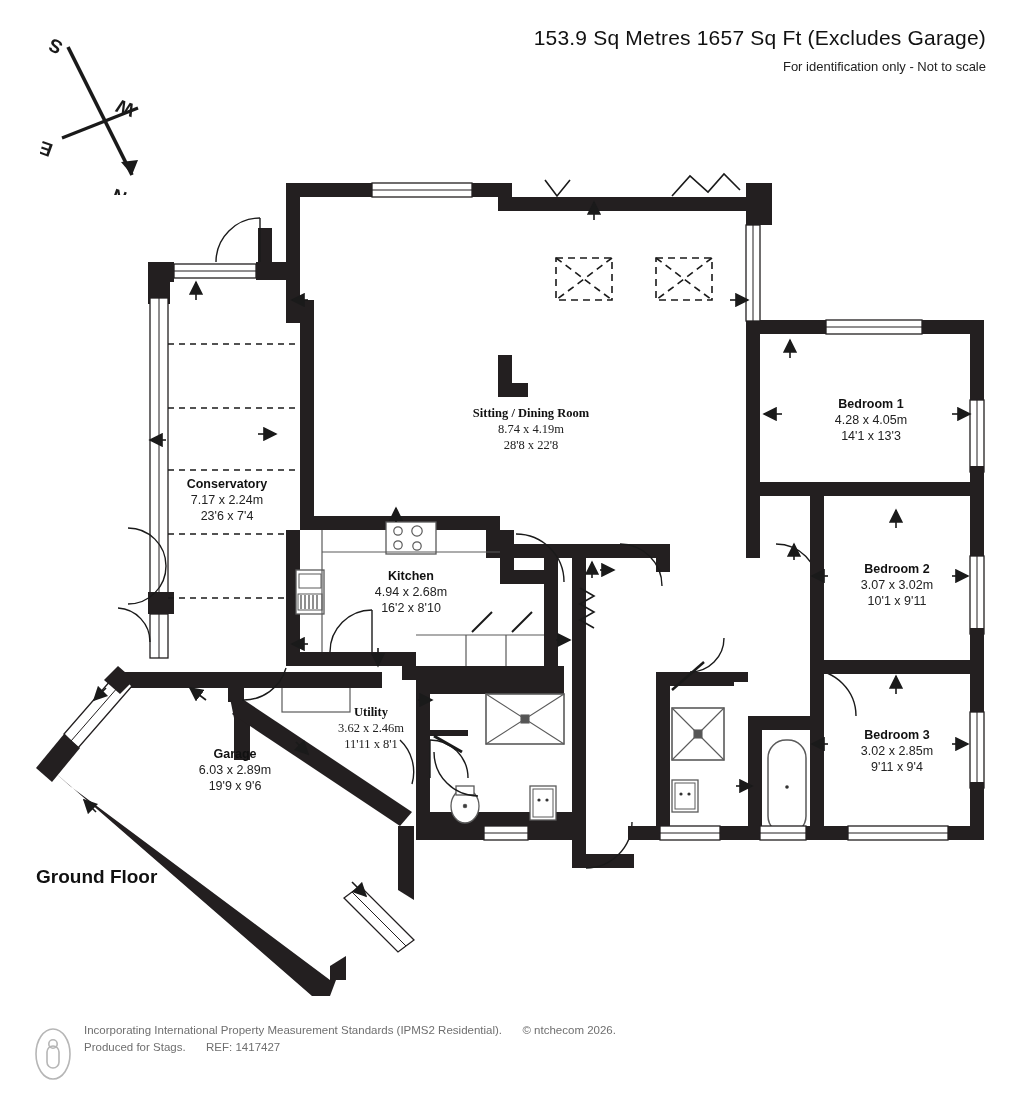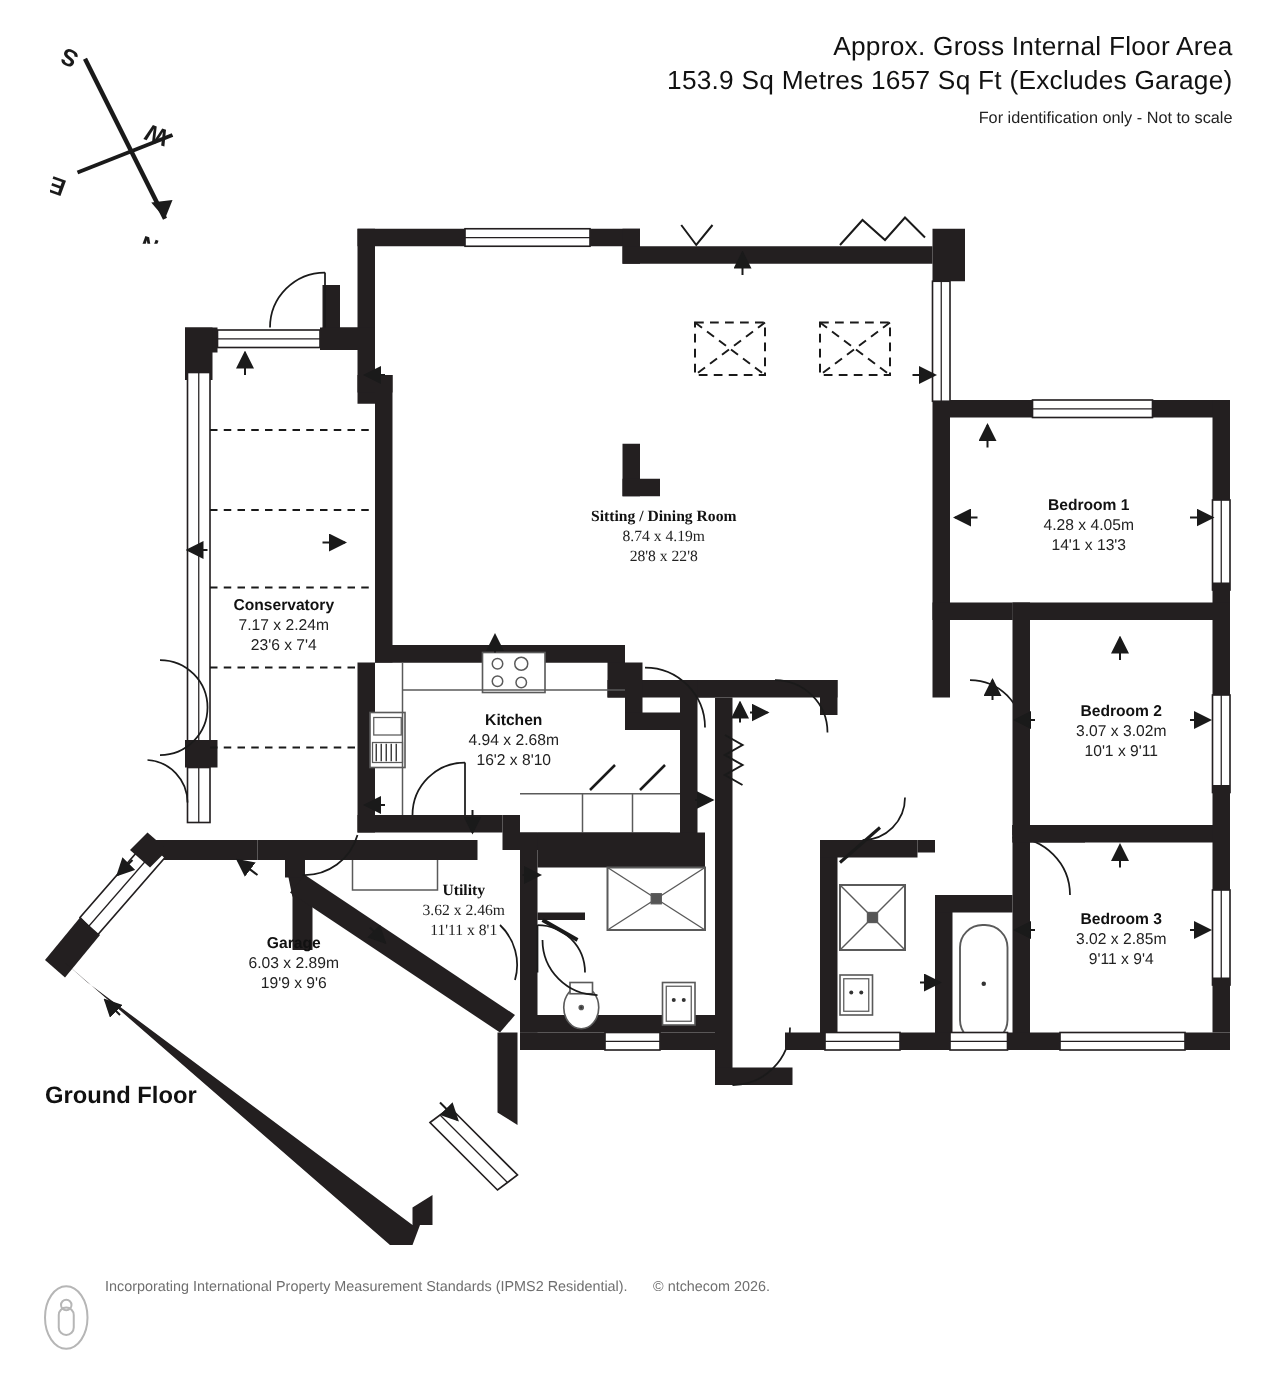--- a/index.html
+++ b/index.html
@@ -27,21 +27,20 @@
 
   .footer{position:absolute;left:34px;top:1022px;width:700px;}
   .footer .ico{position:absolute;left:0;top:6px;width:38px;height:52px;}
   .footer .txt{margin-left:50px;font-size:11.5px;color:#6f6f6f;line-height:17px;}
   .footer .txt span{white-space:pre;}
 </style>
 </head>
 <body>
 
 <div class="header">
-  <div class="l1">Approx. Gross Internal Floor Area</div>
   <div class="l2">153.9 Sq Metres 1657 Sq Ft (Excludes Garage)</div>
   <div class="l3">For identification only - Not to scale</div>
 </div>
 
 <svg class="compass" viewBox="0 0 130 170">
   <line x1="28" y1="22" x2="92" y2="150" stroke="#1a1a1a" stroke-width="3.6"></line>
   <polygon points="92,150 81,137 98,135" fill="#1a1a1a"></polygon>
   <line x1="22" y1="113" x2="98" y2="83" stroke="#1a1a1a" stroke-width="3.2"></line>
   <text x="24" y="18" font-family="Liberation Sans, sans-serif" font-size="19" font-weight="bold" fill="#1a1a1a" transform="rotate(-155 24 18) scale(1,1)">S</text>
   <text x="96" y="80" font-family="Liberation Sans, sans-serif" font-size="19" font-weight="bold" fill="#1a1a1a" transform="rotate(-160 96 80)">W</text>
@@ -397,14 +396,19 @@
     <ellipse cx="19" cy="26" rx="17" ry="25" fill="none" stroke="#b6b6b6" stroke-width="1.6"></ellipse>
     <circle cx="19" cy="16" r="4.2" fill="none" stroke="#b6b6b6" stroke-width="1.6"></circle>
     <path d="M13,24 a6,6 0 0,1 12,0 v10 a3,3 0 0,1 -12,0 z" fill="none" stroke="#b6b6b6" stroke-width="1.6"></path>
   </svg>
   <div class="txt">
     <div>
       <span>Incorporating International Property Measurement Standards (IPMS2 Residential).</span>
       <span style="display:inline-block;width:14px;"></span>
       <span>© ntchecom 2026.</span>
     </div>
+    <div>
+      <span>Produced for Stags.</span>
+      <span style="display:inline-block;width:14px;"></span>
+      <span>REF: 1417427</span>
+    </div>
   </div>
 </div>
 
 </body></html>

